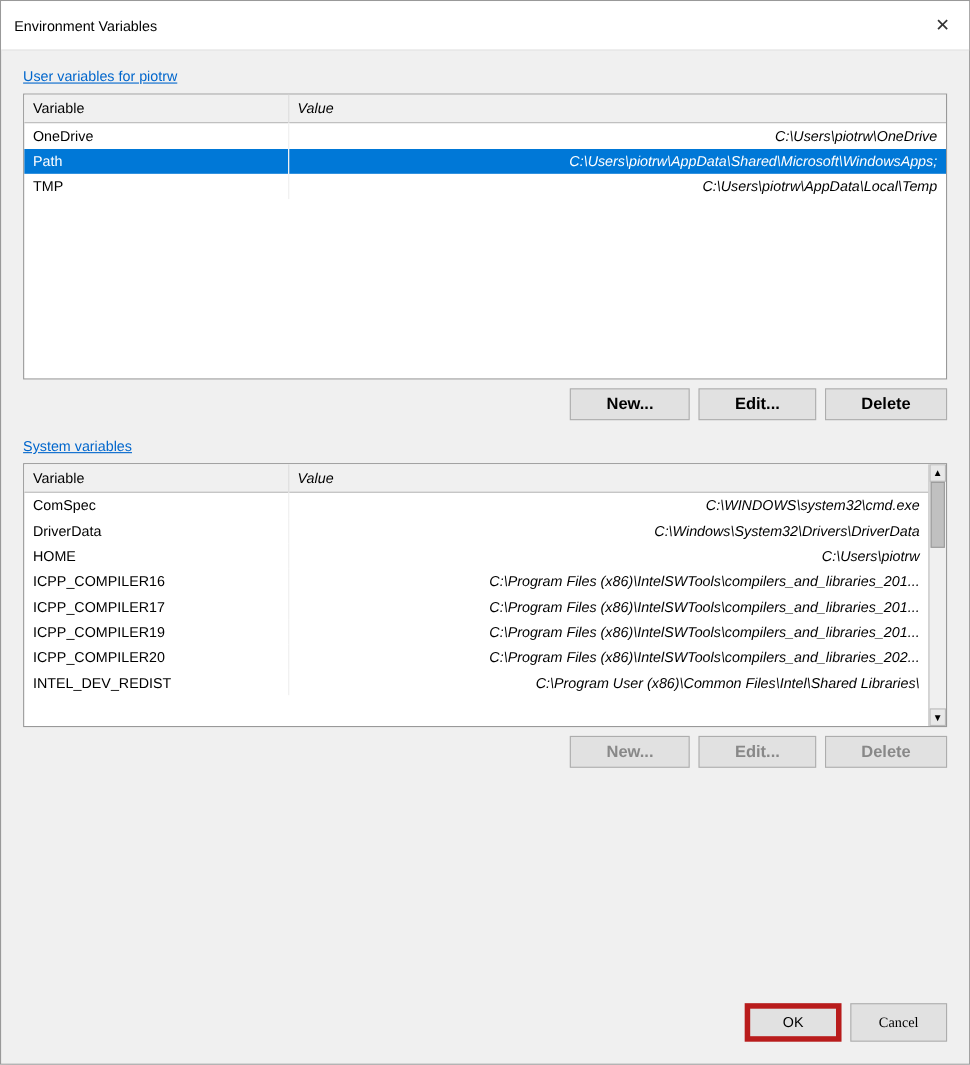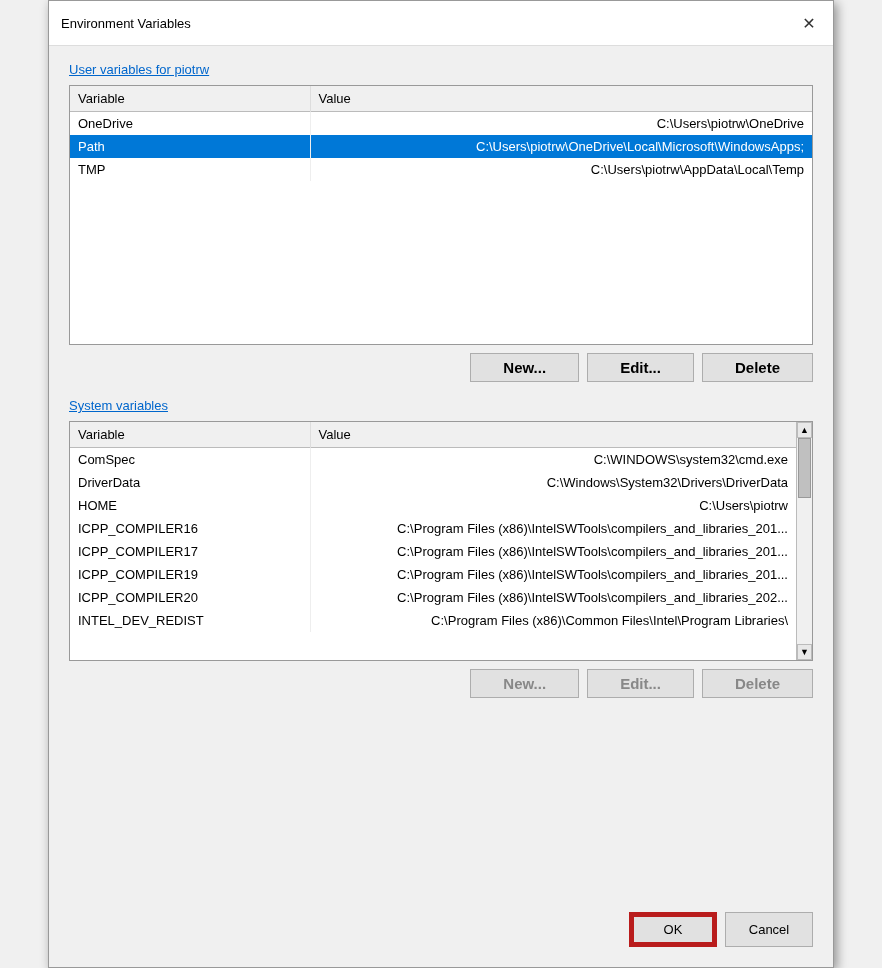--- a/index.html
+++ b/index.html
@@ -15,21 +15,21 @@
       align-items: center;
       min-height: 100vh;
       font-family: 'Segoe UI', Tahoma, Geneva, Verdana, sans-serif;
       font-size: 13px;
     }
 
     .dialog {
       background: #f0f0f0;
       border: 1px solid #999;
       box-shadow: 3px 3px 10px rgba(0,0,0,0.4);
-      width: 786px;
+      width: 882px;
       min-height: 968px;
       display: flex;
       flex-direction: column;
     }
 
     .title-bar {
       background: #ffffff;
       padding: 10px 12px;
       display: flex;
       justify-content: space-between;
@@ -133,20 +133,21 @@
       border-right: none;
       text-align: right;
     }
 
     .col-var {
       width: 240px;
     }
 
     .col-val {
       width: auto;
+      font-style: italic;
     }
 
     .scrollbar-track {
       position: absolute;
       right: 0;
       top: 0;
       bottom: 0;
       width: 16px;
       background: #f0f0f0;
       border-left: 1px solid #bbb;
@@ -224,21 +225,21 @@
       font-family: 'Segoe UI', Tahoma, sans-serif;
     }
 
     .btn-cancel {
       min-width: 88px;
       padding: 5px 16px;
       background: #e1e1e1;
       border: 1px solid #adadad;
       font-size: 13px;
       cursor: pointer;
-      font-family: Liberation Sans, sans-serif;
+      font-family: Liberation Serif, serif;
     }
   </style>
 </head>
 <body>
 
 <div class="dialog">
 
   <div class="title-bar">
     <span class="title-bar-text">Environment Variables</span>
     <button class="close-btn">✕</button>
@@ -257,21 +258,21 @@
               <th class="col-val">Value</th>
             </tr>
           </thead>
           <tbody id="user-tbody">
           <tr>
                 <td class="col-var">OneDrive</td>
                 <td class="col-val">C:\Users\piotrw\OneDrive</td>
               </tr>
               <tr class="selected">
                 <td class="col-var">Path</td>
-                <td class="col-val">C:\Users\piotrw\OneDrive\Local\Microsoft\WindowsApps;</td>
+                <td class="col-val">C:\Users\piotrw\AppData\Shared\Microsoft\WindowsApps;</td>
               </tr>
               <tr>
                 <td class="col-var">TMP</td>
                 <td class="col-val">C:\Users\piotrw\AppData\Local\Temp</td>
               </tr>
             </tbody>
         </table>
       </div>
 
       <div class="button-row">
@@ -316,21 +317,21 @@
               <tr>
                 <td class="col-var">ICPP_COMPILER19</td>
                 <td class="col-val">C:\Program Files (x86)\IntelSWTools\compilers_and_libraries_201...</td>
               </tr>
               <tr>
                 <td class="col-var">ICPP_COMPILER20</td>
                 <td class="col-val">C:\Program Files (x86)\IntelSWTools\compilers_and_libraries_202...</td>
               </tr>
               <tr>
                 <td class="col-var">INTEL_DEV_REDIST</td>
-                <td class="col-val">C:\Program Files (x86)\Common Files\Intel\Program Libraries\</td>
+                <td class="col-val">C:\Program User (x86)\Common Files\Intel\Shared Libraries\</td>
               </tr>
             </tbody>
         </table>
         <div class="scrollbar-track">
           <div class="scrollbar-arrow up">▲</div>
           <div class="scrollbar-thumb" style="top: 16px;"></div>
           <div class="scrollbar-arrow down">▼</div>
         </div>
       </div>
 

